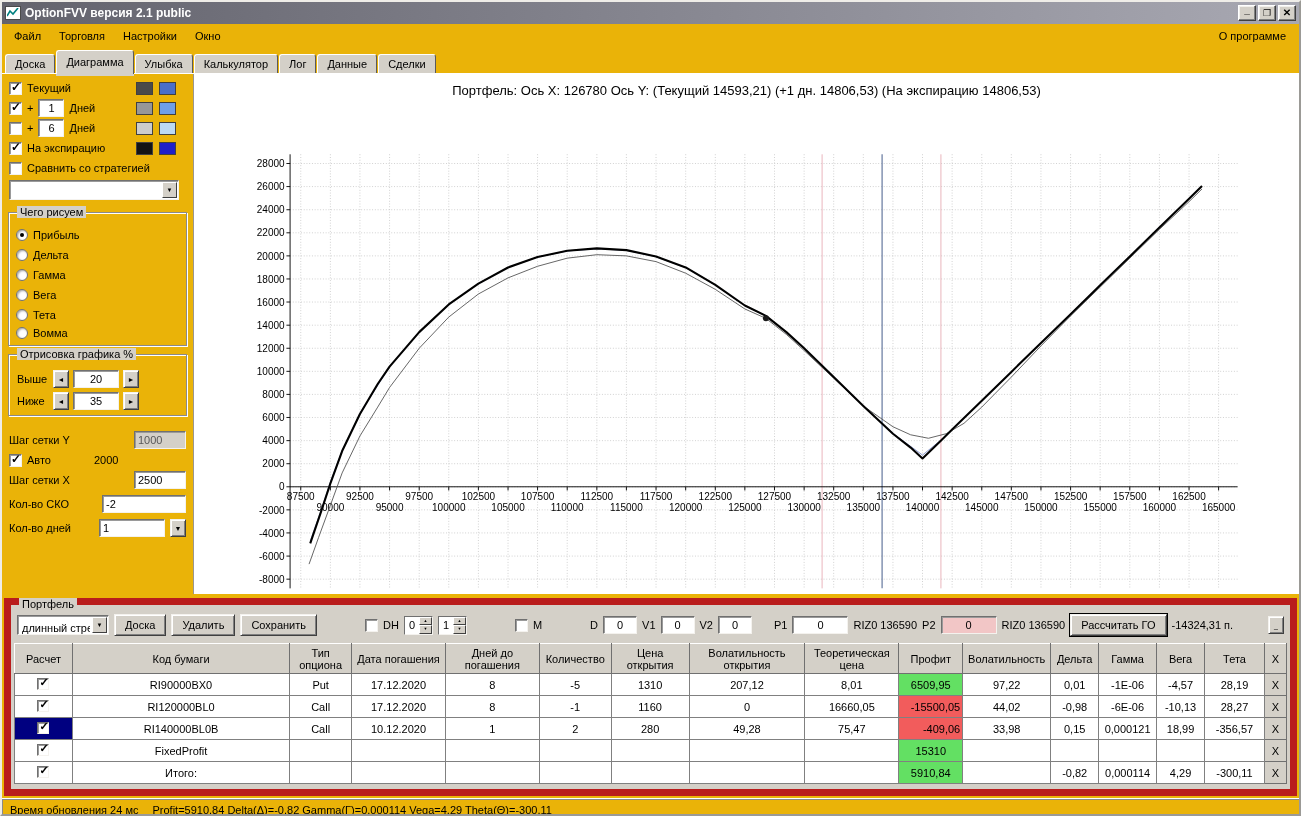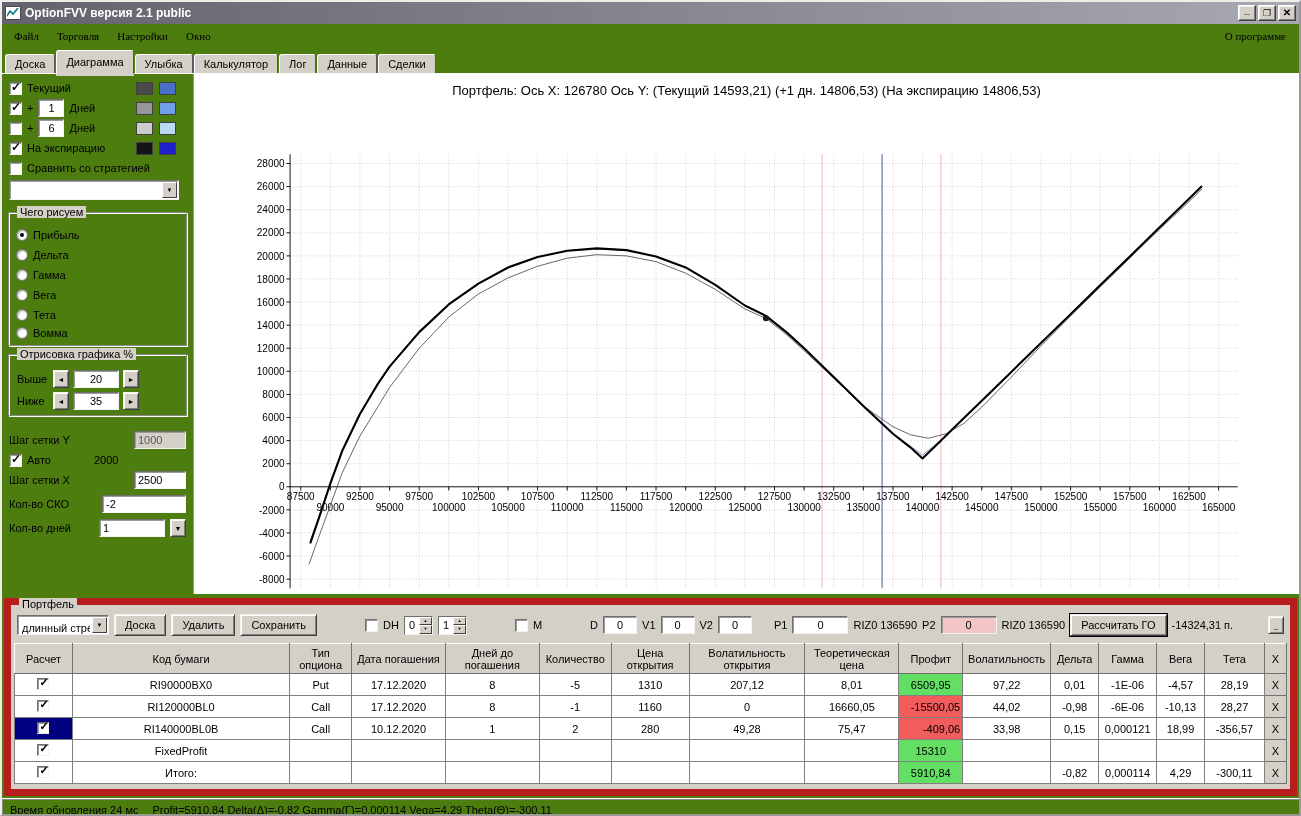--- a/index.html
+++ b/index.html
@@ -1,31 +1,31 @@
 <!DOCTYPE html>
 <html><head>
 <meta charset="utf-8">
 <style>
   *{margin:0;padding:0;box-sizing:border-box;}
   html,body{background:#9a9a9a;}
   body{font-family:"Liberation Sans",sans-serif;font-size:11px;color:#000;}
-  .window{width:1301px;height:816px;background:#4d7c0f;border:2px outset #efede8;display:flex;flex-direction:column;overflow:hidden;}
+  .window{width:1301px;height:816px;background:#eab308;border:2px outset #efede8;display:flex;flex-direction:column;overflow:hidden;}
 
   
   .titlebar{height:22px;background:linear-gradient(90deg,#63636d,#a8a8b2);display:flex;align-items:center;padding:0 3px;gap:4px;flex:0 0 auto;}
   .app-icon{width:16px;height:14px;background:#fff;border:1px solid #4a4a4a;display:inline-flex;align-items:center;justify-content:center;}
   .title-text{color:#fff;font-weight:bold;font-size:12px;flex:1;white-space:nowrap;overflow:hidden;}
   .tb-btns{display:flex;gap:2px;}
   .tbtn{width:18px;height:16px;background:#d4d0c8;border:1px solid;border-color:#fff #404040 #404040 #fff;box-shadow:inset -1px -1px 0 #808080,inset 1px 1px 0 #f2f0ec;font-size:10px;line-height:12px;font-family:inherit;cursor:default;padding:0;}
   .g-min{display:inline-block;transform:translateY(-3px);font-weight:bold;}
   .g-max{font-size:9px;}
   .g-close{font-weight:bold;}
 
   
-  .menubar{height:24px;display:flex;align-items:center;padding:12px 3px;flex:0 0 auto;font-family:Liberation Serif, serif;}
+  .menubar{height:24px;display:flex;align-items:center;padding:12px 3px;flex:0 0 auto;}
   .menu-item{padding:4px 9px;}
   .menu-right{margin-left:auto;padding:4px 10px;}
 
   
   .tabstrip{height:26px;display:flex;align-items:flex-end;padding:3px 3px 0;flex:0 0 auto;position:relative;}
   .tabstrip::after{content:"";position:absolute;left:0;right:0;bottom:0;height:1px;background:#fff;}
   .tab{height:20px;line-height:18px;padding:0 9px;background:#d4d0c8;border:1px solid;border-color:#fff #5a5a5a #5a5a5a #fff;border-bottom:none;border-radius:3px 3px 0 0;margin-right:1px;position:relative;text-align:center;}
   .tab.active{height:24px;line-height:22px;z-index:3;box-shadow:0 2px 0 #d4d0c8;}
 
   

